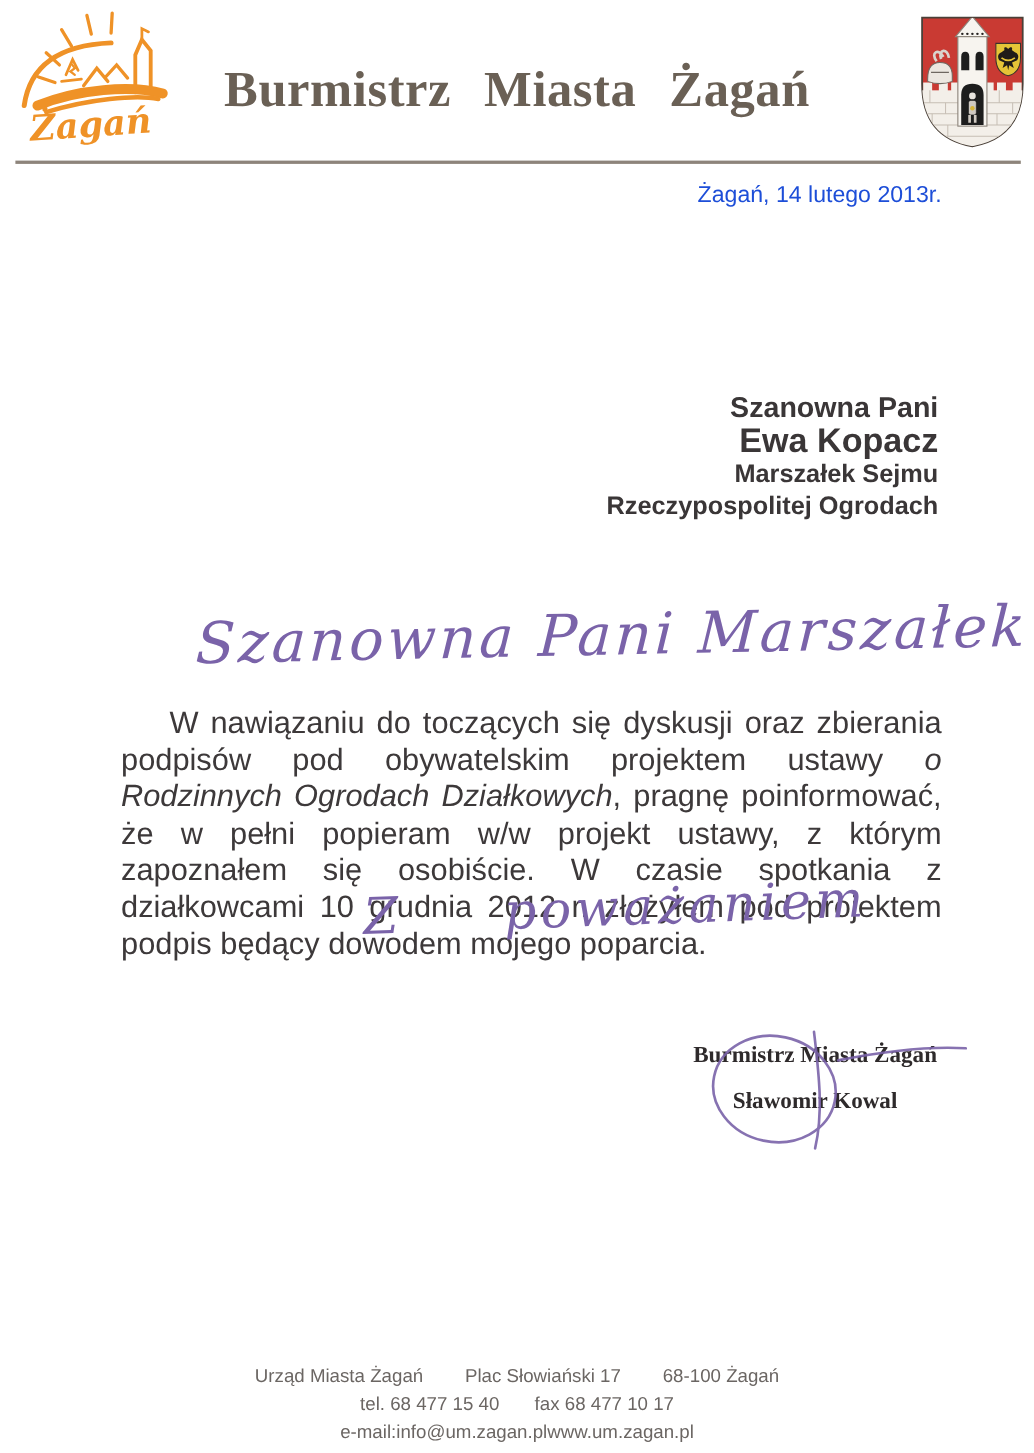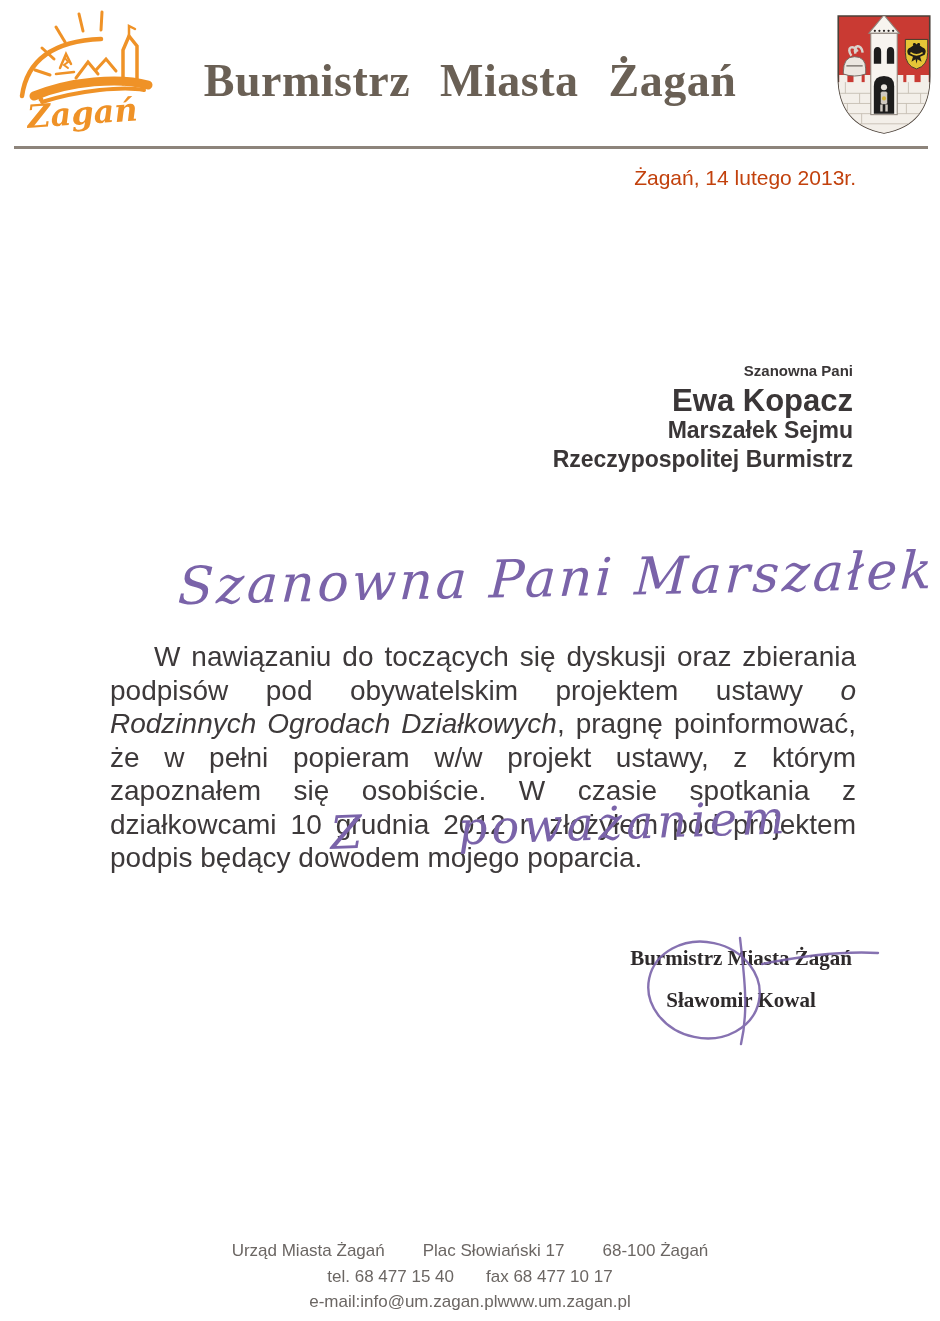--- a/index.html
+++ b/index.html
@@ -22,28 +22,28 @@
     word-spacing:18px;letter-spacing:0.5px;
   }
   .crest-svg{position:absolute;left:833px;top:13px;width:102px;height:123px;}
   .header-rule{
     position:absolute;left:14px;top:146px;width:914px;height:0;
     border-top:3px solid #8d847b;
   }
   
   .date-line{
     position:absolute;top:166px;right:84px;
-    font-size:21px;color:#c2410c;
+    font-size:21px;color:#1d4ed8;
   }
   
   .recipient{
     position:absolute;top:356px;right:87px;
     text-align:right;font-weight:bold;color:#3a3637;
   }
-  .recipient .r1{font-size:15px;line-height:29px;}
+  .recipient .r1{font-size:26px;line-height:29px;}
   .recipient .r2{font-size:31px;line-height:31px;}
   .recipient .r3{font-size:23px;line-height:29px;}
   .recipient .r4{font-size:23px;line-height:29px;}
   
   .hand{
     font-family:"DejaVu Serif",serif;font-style:italic;
     color:#7a63a9;white-space:nowrap;
   }
   .greeting{
     position:absolute;left:178px;top:548px;
@@ -179,21 +179,21 @@
   </svg>
 
   <div class="header-rule"></div>
 
   <div class="date-line">Żagań, 14 lutego 2013r.</div>
 
   <div class="recipient">
     <div class="r1">Szanowna Pani</div>
     <div class="r2">Ewa Kopacz</div>
     <div class="r3">Marszałek Sejmu</div>
-    <div class="r4">Rzeczypospolitej Burmistrz</div>
+    <div class="r4">Rzeczypospolitej Ogrodach</div>
   </div>
 
   <div class="hand greeting">Szanowna Pani Marszałek</div>
 
   <div class="body-par"><span>W nawiązaniu do toczących się dyskusji oraz zbierania podpisów pod obywatelskim projektem ustawy </span><span class="it">o Rodzinnych Ogrodach Działkowych</span><span>, pragnę poinformować, że w pełni popieram w/w projekt ustawy, z którym zapoznałem się osobiście. W czasie spotkania z działkowcami 10 grudnia 2012 r. złożyłem pod projektem podpis będący dowodem mojego poparcia.</span></div>
 
   <div class="hand closing"><span>Z</span><span class="gap"></span><span>poważaniem</span></div>
 
   <div class="sig-block">
     <div class="sig-title">Burmistrz Miasta Żagań</div>

